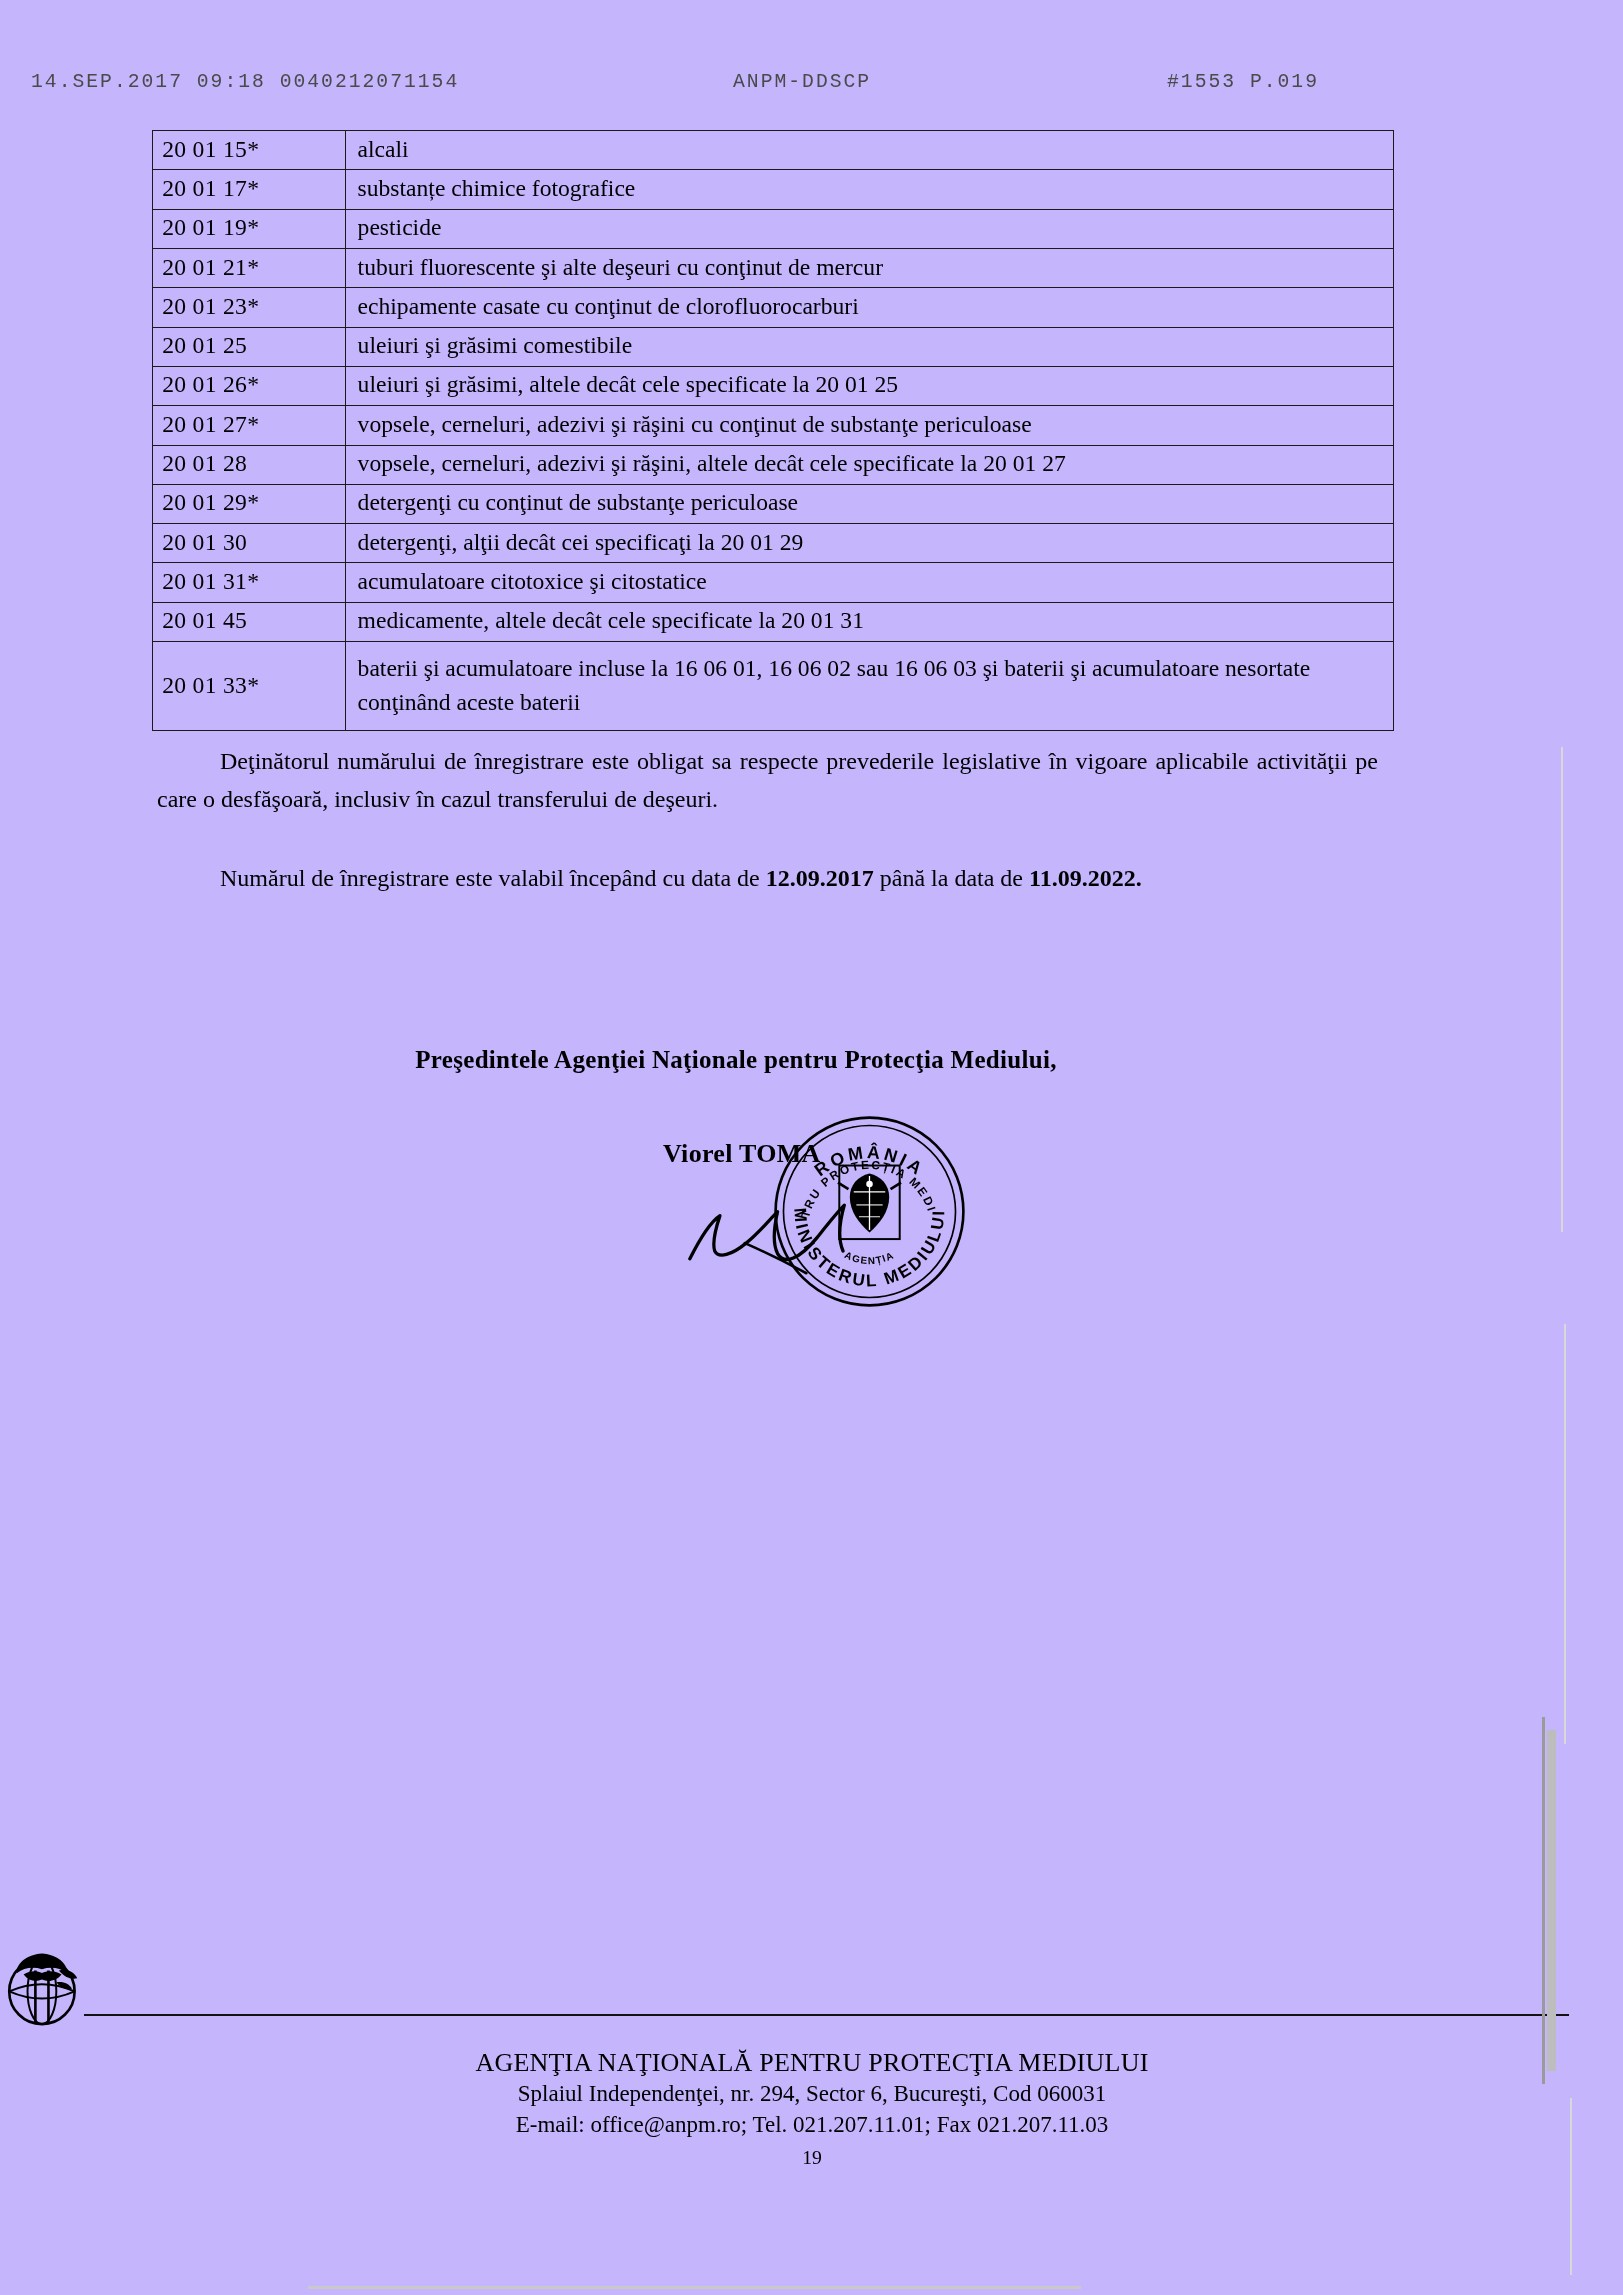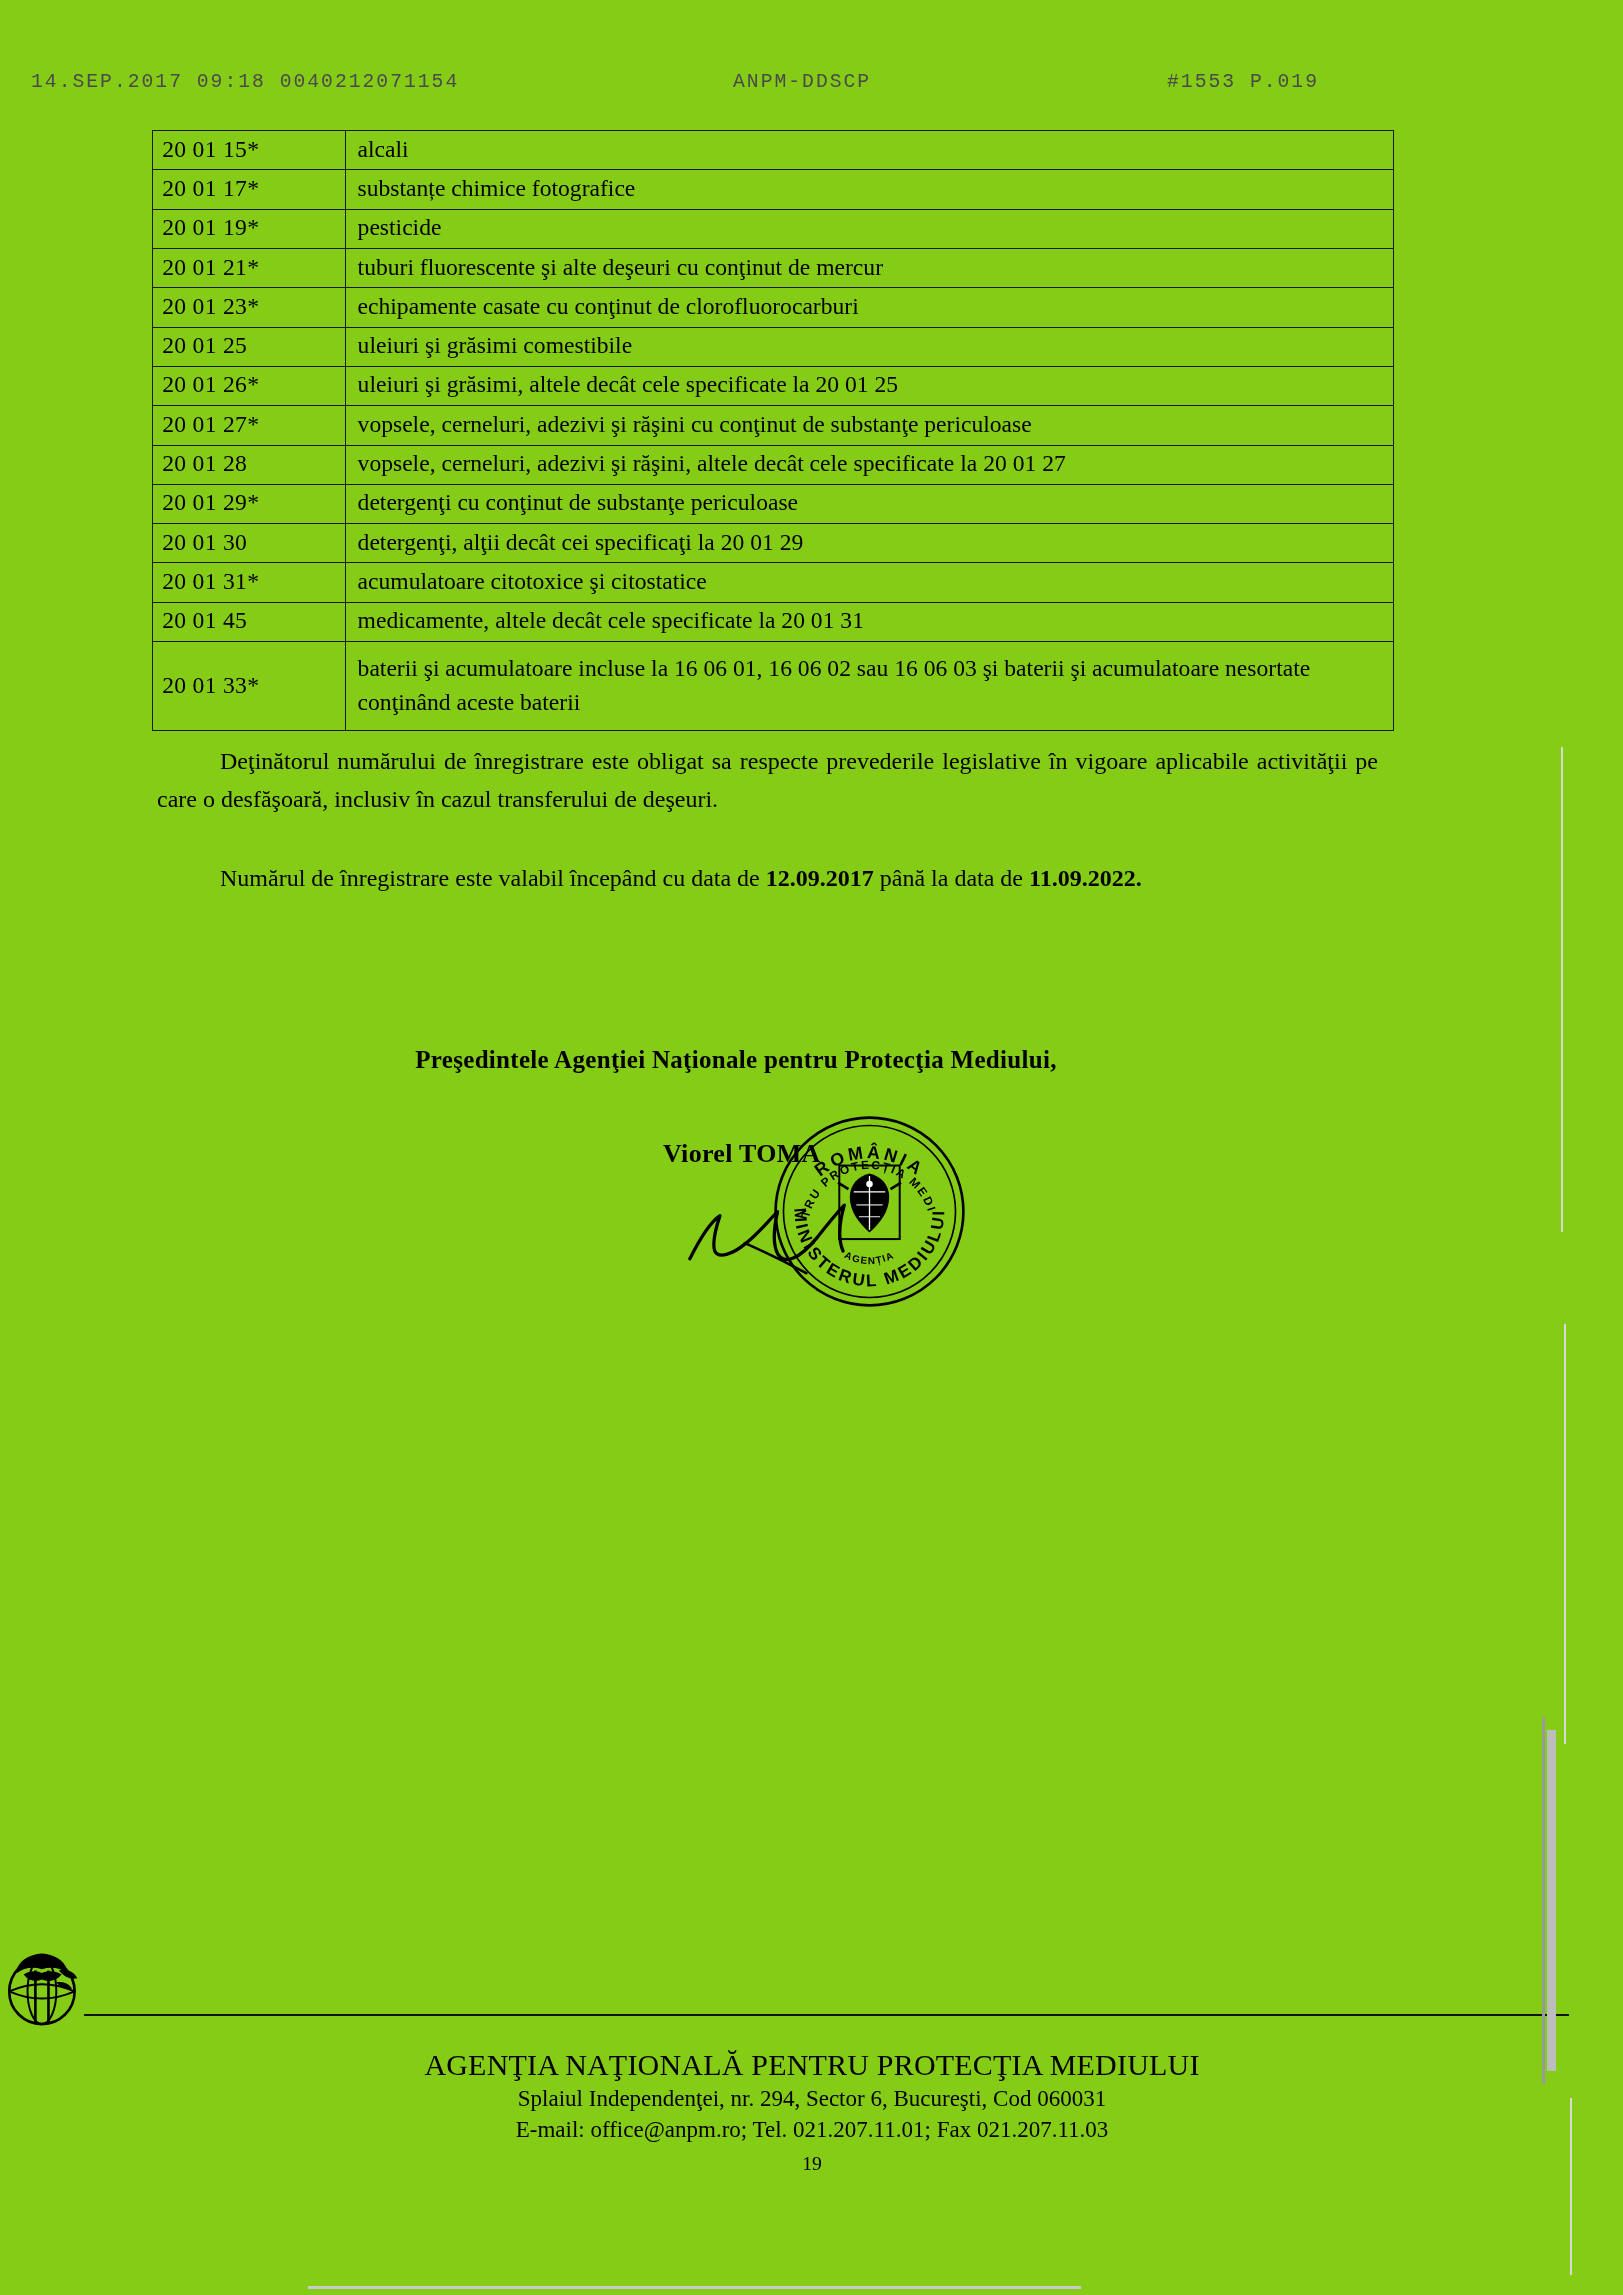--- a/index.html
+++ b/index.html
@@ -8,21 +8,21 @@
     background: #ffffff;
   }
   body {
     font-family: "Liberation Serif", serif;
     color: #000000;
   }
   #page {
     position: relative;
     width: 1624px;
     height: 2295px;
-    background: #84cc16;
+    background: #c4b5fd;
     overflow: hidden;
   }
 
   
   .fax-header {
     position: absolute;
     top: 71px;
     left: 0;
     width: 1624px;
     height: 30px;
@@ -147,21 +147,21 @@
     border-top: 2.6px solid #111111;
   }
   #footer-block {
     position: absolute;
     left: 0;
     top: 2046px;
     width: 1624px;
     text-align: center;
   }
   #footer-block .org {
-    font-size: 30px;
+    font-size: 26px;
     letter-spacing: 0.2px;
     line-height: 1.28;
   }
   #footer-block .addr,
   #footer-block .contact {
     font-size: 23px;
     line-height: 1.34;
   }
   #footer-block .pageno {
     font-size: 19.7px;

